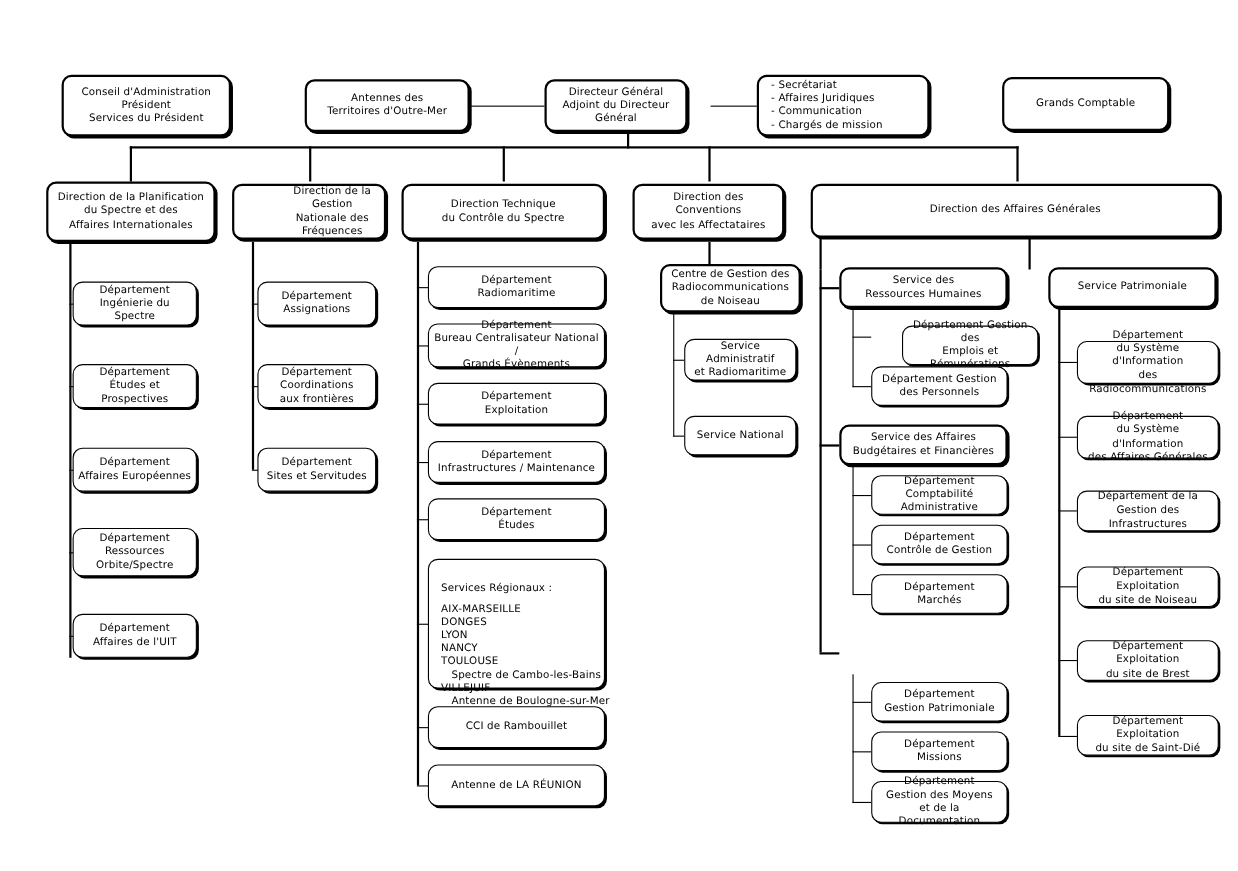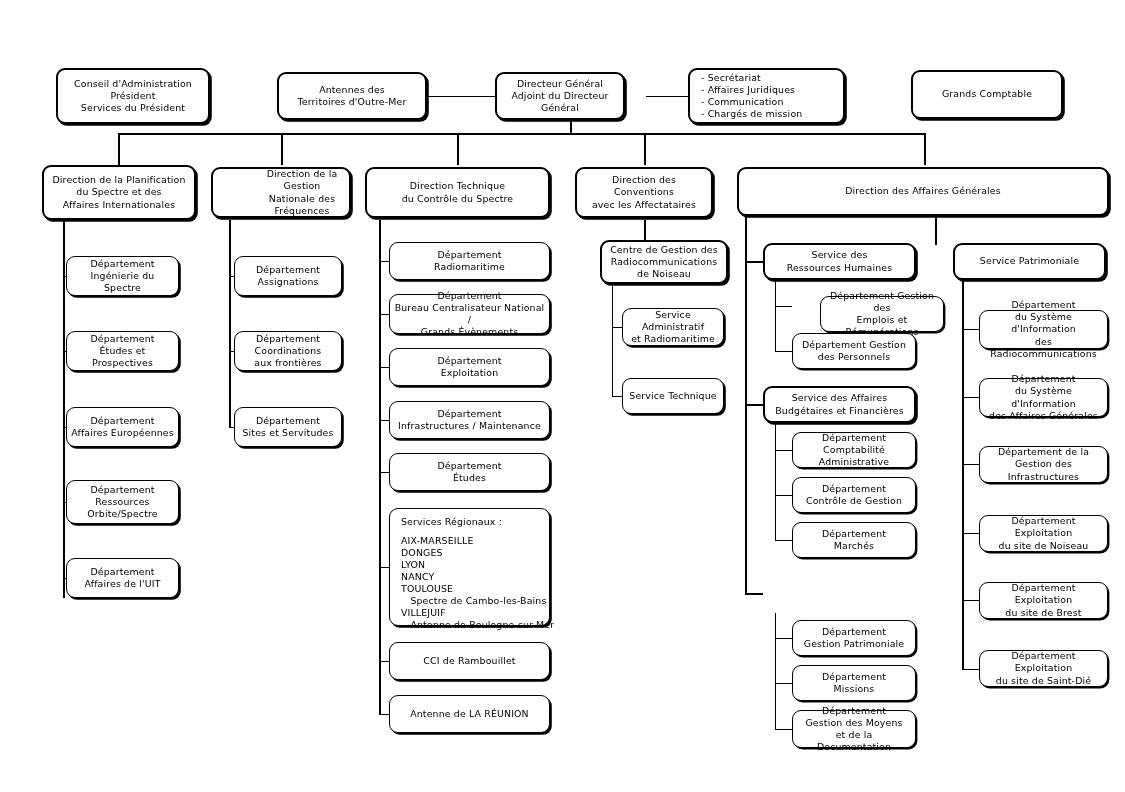--- a/index.html
+++ b/index.html
@@ -218,21 +218,21 @@
   </div>
   <div class="box" style="left:389px;top:401px;width:161px;height:38px;">
     <span class="t">Département
 Infrastructures / Maintenance</span>
   </div>
   <div class="box" style="left:389px;top:453px;width:161px;height:38px;">
     <span class="t">Département
 Études</span>
   </div>
 
-  <div class="box left" style="left:389px;top:508px;width:161px;height:118px;align-items:flex-start;padding-top:7px;">
+  <div class="box left" style="left:389px;top:508px;width:161px;height:118px;align-items:flex-start;padding-top:20px;">
     <div style="width:100%;">
       <div style="margin-bottom:7px;">Services Régionaux :</div>
       <div>
         <div>AIX-MARSEILLE</div>
         <div>DONGES</div>
         <div>LYON</div>
         <div>NANCY</div>
         <div>TOULOUSE</div>
         <div style="white-space:pre;">   Spectre de Cambo-les-Bains</div>
         <div>VILLEJUIF</div>
@@ -251,21 +251,21 @@
   <div class="box thick" style="left:600px;top:240px;width:128px;height:44px;">
     <span class="t">Centre de Gestion des
 Radiocommunications
 de Noiseau</span>
   </div>
   <div class="box" style="left:622px;top:308px;width:102px;height:38px;">
     <span class="t">Service Administratif
 et Radiomaritime</span>
   </div>
   <div class="box" style="left:622px;top:378px;width:102px;height:36px;">
-    <span class="t">Service Technique</span>
+    <span class="t">Service National</span>
   </div>
 
   <div class="box thick" style="left:763px;top:243px;width:153px;height:37px;">
     <span class="t">Service des
 Ressources Humaines</span>
   </div>
   <div class="box thin" style="left:792px;top:296px;width:124px;height:36px;margin-left:28px;">
     <span class="t">Département Gestion des
 Emplois et Rémunérations</span>
   </div>

